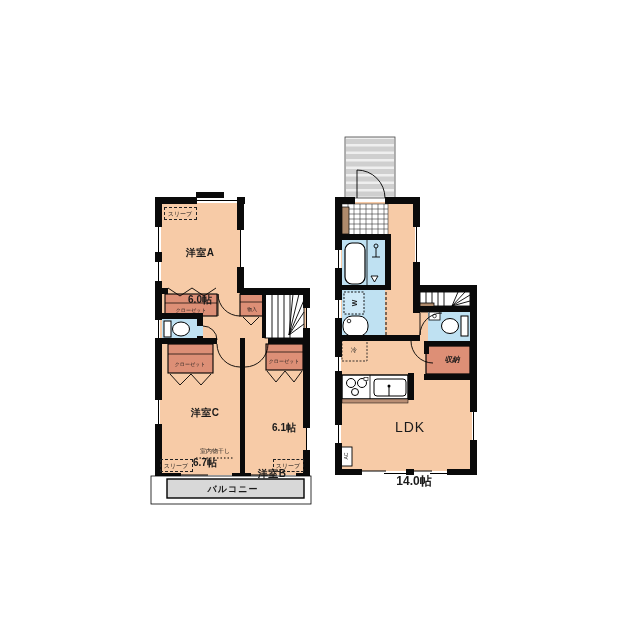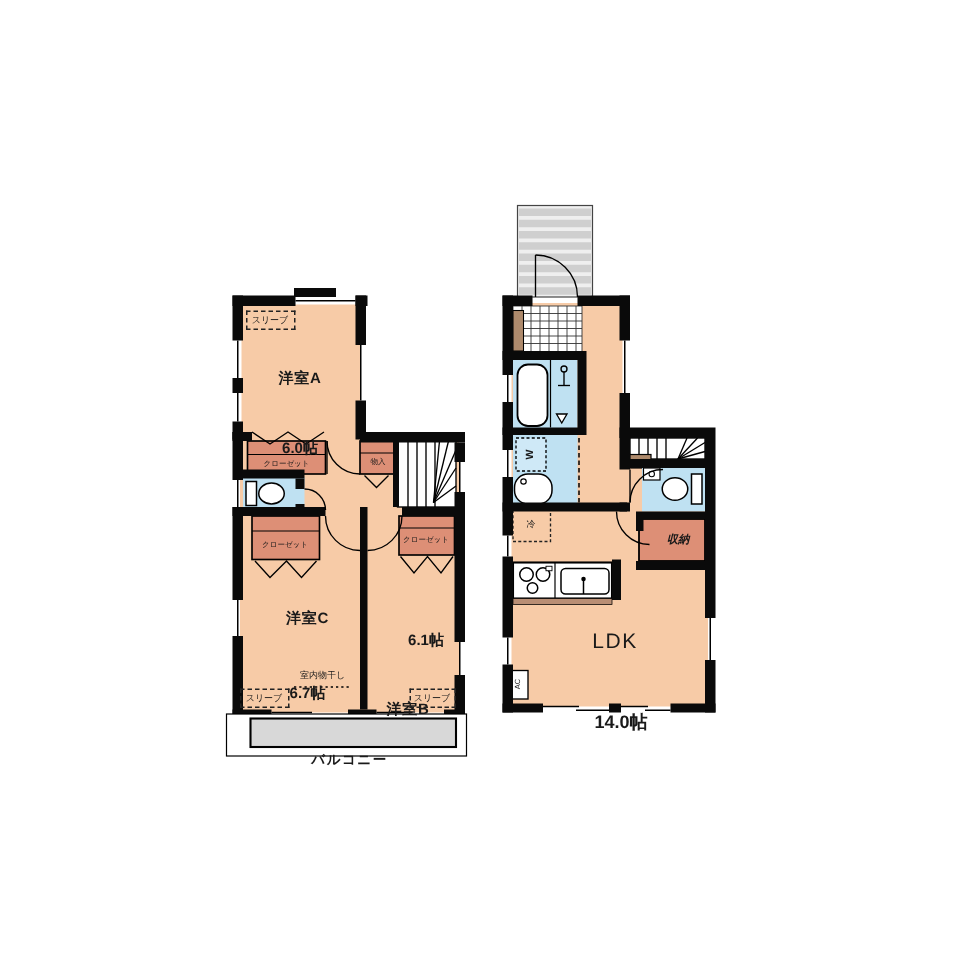--- a/index.html
+++ b/index.html
@@ -310,21 +310,21 @@
   <div class="lbl ldk-name" style="left:410px;top:427px;">LDK</div>
   <div class="lbl ldk-size" style="left:414px;top:445px;">14.0帖</div>
 
   <div class="lbl micro" style="left:191px;top:310px;">クローゼット</div>
   <div class="lbl micro" style="left:190px;top:364px;">クローゼット</div>
   <div class="lbl micro" style="left:284px;top:361px;">クローゼット</div>
   <div class="lbl micro" style="left:252px;top:309px;">物入</div>
 
   <div class="lbl storage" style="left:452px;top:360px;font-style:italic;">収納</div>
 
-  <div class="lbl balcony-lbl" style="left:233px;top:507px;">バルコニー</div>
+  <div class="lbl balcony-lbl" style="left:233px;top:489px;">バルコニー</div>
 
   <div class="dashedbox" style="left:164px;top:207px;width:33px;height:13px;"></div>
   <div class="lbl tiny" style="left:180px;top:214px;">スリーブ</div>
 
   <div class="dashedbox" style="left:160px;top:459px;width:33px;height:13px;"></div>
   <div class="lbl tiny" style="left:176px;top:466px;">スリーブ</div>
 
   <div class="dashedbox" style="left:273px;top:459px;width:31px;height:13px;"></div>
   <div class="lbl tiny" style="left:288px;top:466px;">スリーブ</div>
 

